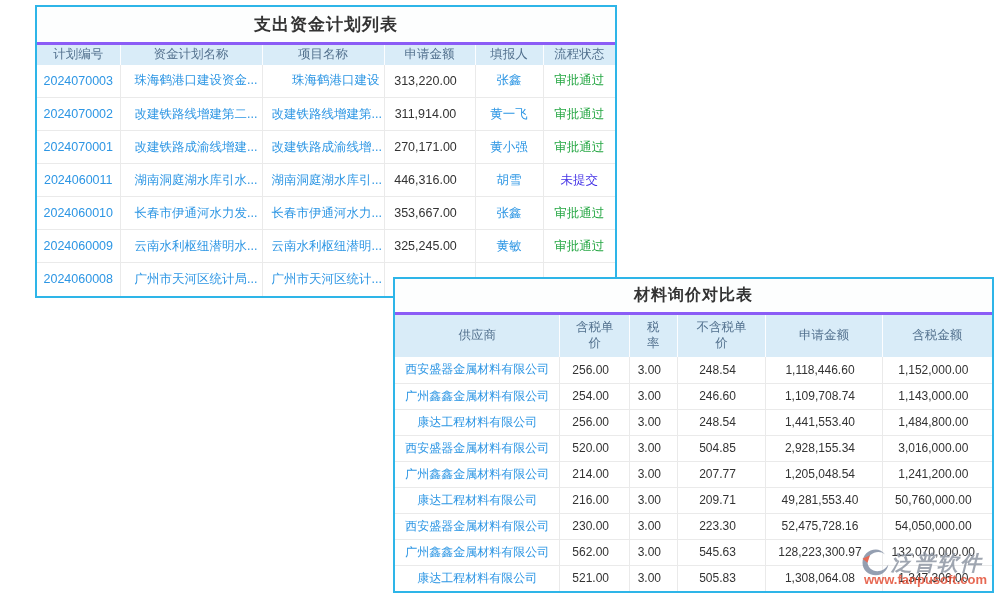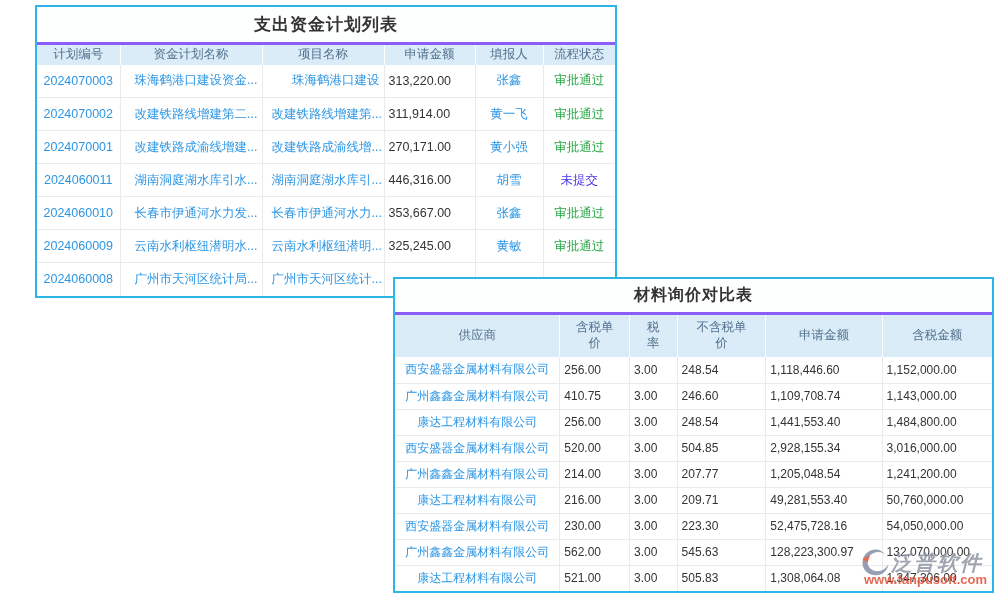--- a/index.html
+++ b/index.html
@@ -35,21 +35,21 @@
     font-size:12.5px;height:33px;border-left:1px solid var(--line);
     border-top:1px solid var(--line);white-space:nowrap;overflow:hidden;
     padding:0 4px;color:var(--dark);
   }
   tbody tr:first-child td{border-top:none}
   td:first-child{border-left:none}
   .tbl-quote td{height:26px;font-size:12px}
   .c-link{color:var(--link)}
   .c-left{text-align:right;padding-left:9px}
   .c-center{text-align:center}
-  .c-right{text-align:left;padding-right:12px}
+  .c-right{text-align:center;padding-right:12px}
   .st-approved{color:var(--green);}
   .st-not_submitted{color:var(--violet)}
   .watermark{position:absolute;left:860px;top:547px;z-index:5;opacity:.82}
   .wm-top{display:flex;align-items:flex-end;gap:1px}
   .wm-brand{font-size:21px;font-weight:bold;color:var(--wm-gray);letter-spacing:2px;font-style:italic}
   .wm-url{color:var(--wm-orange);font-size:13px;margin-top:-5px;margin-left:4px;font-weight:bold}
 </style>
 </head>
 <body>
 
@@ -160,21 +160,21 @@
         <tr>
           <td class="c-center c-link">西安盛器金属材料有限公司</td>
           <td class="c-right">256.00</td>
           <td class="c-right">3.00</td>
           <td class="c-right">248.54</td>
           <td class="c-right">1,118,446.60</td>
           <td class="c-right">1,152,000.00</td>
         </tr>
         <tr>
           <td class="c-center c-link">广州鑫鑫金属材料有限公司</td>
-          <td class="c-right">410.75</td>
+          <td class="c-right">254.00</td>
           <td class="c-right">3.00</td>
           <td class="c-right">246.60</td>
           <td class="c-right">1,109,708.74</td>
           <td class="c-right">1,143,000.00</td>
         </tr>
         <tr>
           <td class="c-center c-link">康达工程材料有限公司</td>
           <td class="c-right">256.00</td>
           <td class="c-right">3.00</td>
           <td class="c-right">248.54</td>

